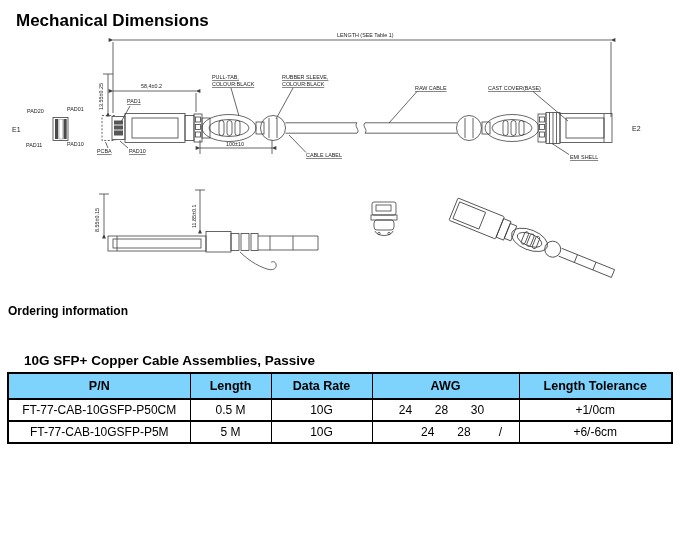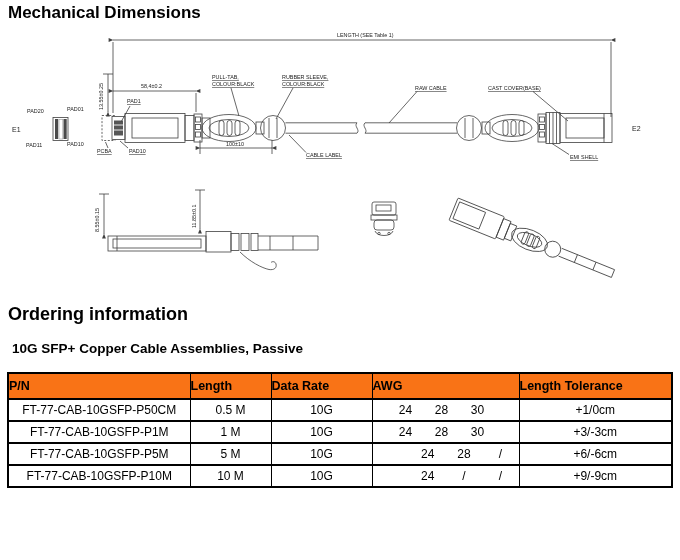--- a/index.html
+++ b/index.html
@@ -1,39 +1,39 @@
 <!DOCTYPE html>
 <html><head>
 <meta charset="utf-8">
 <style>
   html,body{margin:0;padding:0;}
   body{
     width:680px;height:560px;background:#ffffff;overflow:hidden;position:relative;
     font-family:"Liberation Sans", sans-serif;color:#000;
   }
-  .h1{position:absolute;left:8px;top:3px;font-size:17px;font-weight:bold;margin:0;}
-  .h2{position:absolute;left:8px;top:304px;font-size:18px;font-weight:bold;margin:0;}
-  .h3{position:absolute;left:8px;top:337px;font-size:13.5px;font-weight:bold;margin:4px;}
+  .h1{position:absolute;left:8px;top:3px;font-size:17px;font-weight:bold;margin:8px;}
+  .h2{position:absolute;left:8px;top:304px;font-size:12px;font-weight:bold;margin:0;}
+  .h3{position:absolute;left:8px;top:337px;font-size:13.5px;font-weight:bold;margin:16px;}
   svg.drawing{position:absolute;left:0;top:0;width:680px;height:310px;}
   svg.drawing text{font-family:"Liberation Sans", sans-serif;font-size:5.4px;fill:#222;}
   svg.drawing text.big{font-size:7px;}
   svg.drawing .u{text-decoration:underline;}
   table.order{
     position:absolute;left:7px;top:372px;width:664px;
     border-collapse:collapse;table-layout:fixed;
     font-size:12px;
   }
   table.order th, table.order td{
     border-left:1px solid #000;border-right:1px solid #000;
     border-top:2px solid #000;border-bottom:2px solid #000;
     padding:0;overflow:hidden;white-space:nowrap;
   }
   table.order{border:2px solid #000;}
   table.order th{
-    background:#f97316;font-weight:bold;font-size:12.5px;height:24px;text-align:left;
+    background:#7dd3fc;font-weight:bold;font-size:12.5px;height:24px;text-align:center;
   }
   table.order td{height:20px;text-align:center;}
   td.pn{text-align:left;padding-left:4px;margin-top:12px;}
   .awg-wrap{display:flex;padding-left:15px;}
   .awg-wrap .v{width:36px;text-align:center;display:inline-block;}
   tr.shifted .awg-wrap{padding-left:37px;}
   tr.shifted .awg-wrap .v{width:37px;}
 </style>
 </head>
 <body>
@@ -247,53 +247,27 @@
       <td>10G</td>
       <td>
           <div class="awg-wrap">
             <span class="v">24</span>
             <span class="v">28</span>
             <span class="v">30</span>
           </div>
         </td>
       <td>+1/0cm</td>
     </tr>
-    <tr>
-      <td class="pn">FT-77-CAB-10GSFP-P1M</td>
-      <td>1 M</td>
-      <td>10G</td>
-      <td>
-          <div class="awg-wrap">
-            <span class="v">24</span>
-            <span class="v">28</span>
-            <span class="v">30</span>
-          </div>
-        </td>
-      <td>+3/-3cm</td>
-    </tr>
     <tr class="shifted">
       <td class="pn">FT-77-CAB-10GSFP-P5M</td>
       <td>5 M</td>
       <td>10G</td>
       <td>
           <div class="awg-wrap">
             <span class="v">24</span>
             <span class="v">28</span>
             <span class="v">/</span>
           </div>
         </td>
       <td>+6/-6cm</td>
     </tr>
-    <tr class="shifted">
-      <td class="pn">FT-77-CAB-10GSFP-P10M</td>
-      <td>10 M</td>
-      <td>10G</td>
-      <td>
-          <div class="awg-wrap">
-            <span class="v">24</span>
-            <span class="v">/</span>
-            <span class="v">/</span>
-          </div>
-        </td>
-      <td>+9/-9cm</td>
-    </tr>
   </tbody>
 </table>
 
 </body></html>

